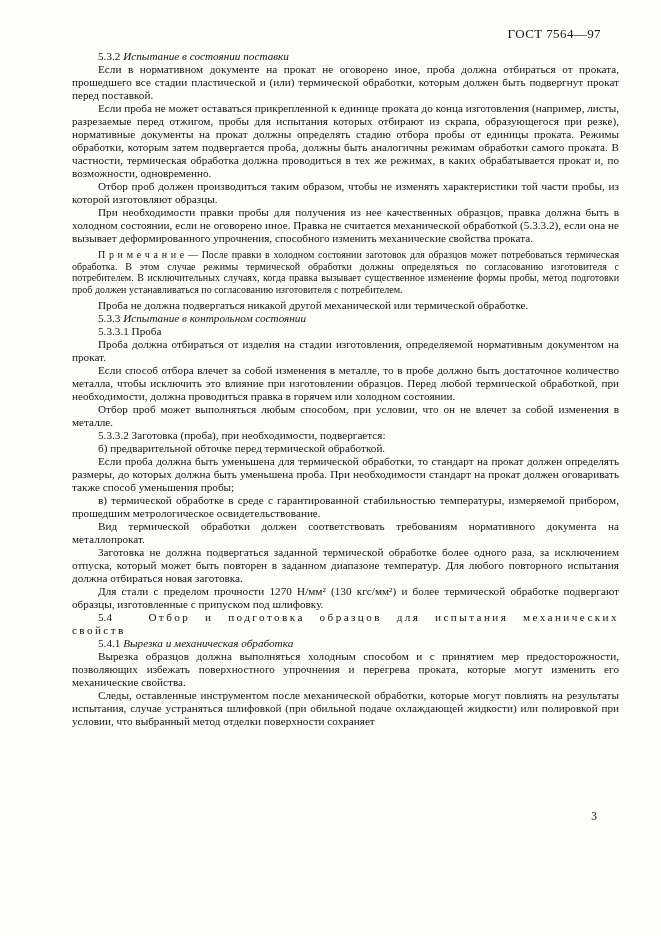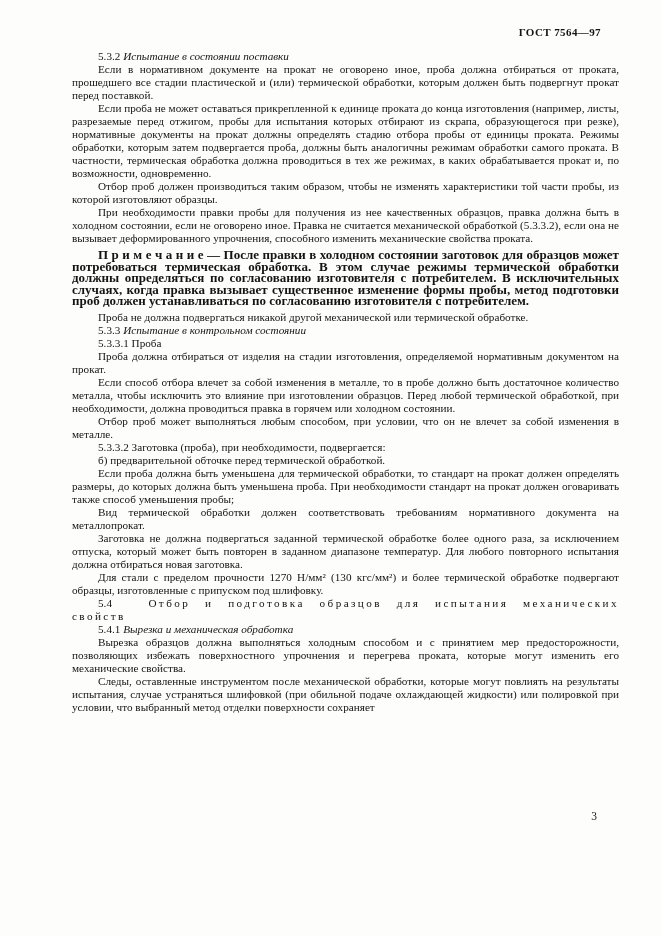--- a/index.html
+++ b/index.html
@@ -11,40 +11,39 @@
     overflow: hidden;
   }
   .page {
     position: relative;
     width: 661px; height: 936px;
     background: #fdfdfb;
   }
   .doc-header {
     position: absolute;
     top: 26px; right: 60px;
-    font-weight: bold;
-    font-size: 11px;
+    font-weight: normal;
+    font-size: 13px;
     letter-spacing: 0.4px;
   }
   .content {
     position: absolute;
     left: 72px; top: 50px;
     width: 547px;
     font-size: 11.2px;
     line-height: 13px;
     text-align: justify;
   }
   .content p { margin: 0; text-indent: 26px; }
   .h-it .title { font-style: italic; }
   .h-sp .title { letter-spacing: 2.4px; word-spacing: 4px; margin-left: 28px; }
   .note {
-    font-size: 13px;
+    font-size: 10px;
     line-height: 11.6px;
     margin: 4px 0 4px 0 !important;
-    font-weight: bold;
   }
   .pagenum {
     position: absolute;
     top: 810px; right: 64px;
     font-size: 11.5px;
   }
 </style>
 </head>
 <body>
 
@@ -67,20 +66,21 @@
 
     <p class="h-it"><span>5.3.3</span>&nbsp;<span class="title">Испытание в контрольном состоянии</span></p>
 
     <p>5.3.3.1 Проба</p>
     <p>Проба должна отбираться от изделия на стадии изготовления, определяемой нормативным документом на прокат.</p>
     <p>Если способ отбора влечет за собой изменения в металле, то в пробе должно быть достаточное количество металла, чтобы исключить это влияние при изготовлении образцов. Перед любой термической обработкой, при необходимости, должна проводиться правка в горячем или холодном состоянии.</p>
     <p>Отбор проб может выполняться любым способом, при условии, что он не влечет за собой изменения в металле.</p>
     <p>5.3.3.2 Заготовка (проба), при необходимости, подвергается:</p>
     <p>б) предварительной обточке перед термической обработкой.</p>
     <p>Если проба должна быть уменьшена для термической обработки, то стандарт на прокат должен определять размеры, до которых должна быть уменьшена проба. При необходимости стандарт на прокат должен оговаривать также способ уменьшения пробы;</p>
+    <p>в) термической обработке в среде с гарантированной стабильностью температуры, измеряемой прибором, прошедшим метрологическое освидетельствование.</p>
     <p>Вид термической обработки должен соответствовать требованиям нормативного документа на металлопрокат.</p>
     <p>Заготовка не должна подвергаться заданной термической обработке более одного раза, за исключением отпуска, который может быть повторен в заданном диапазоне температур. Для любого повторного испытания должна отбираться новая заготовка.</p>
     <p>Для стали с пределом прочности 1270 Н/мм² (130 кгс/мм²) и более термической обработке подвергают образцы, изготовленные с припуском под шлифовку.</p>
 
     <p class="h-sp"><span>5.4</span>&nbsp;<span class="title">Отбор и подготовка образцов для испытания механических свойств</span></p>
 
     <p class="h-it"><span>5.4.1</span>&nbsp;<span class="title">Вырезка и механическая обработка</span></p>
 
     <p>Вырезка образцов должна выполняться холодным способом и с принятием мер предосторожности, позволяющих избежать поверхностного упрочнения и перегрева проката, которые могут изменить его механические свойства.</p>
     <p>Следы, оставленные инструментом после механической обработки, которые могут повлиять на результаты испытания, случае устраняться шлифовкой (при обильной подаче охлаждающей жидкости) или полировкой при условии, что выбранный метод отделки поверхности сохраняет</p>

